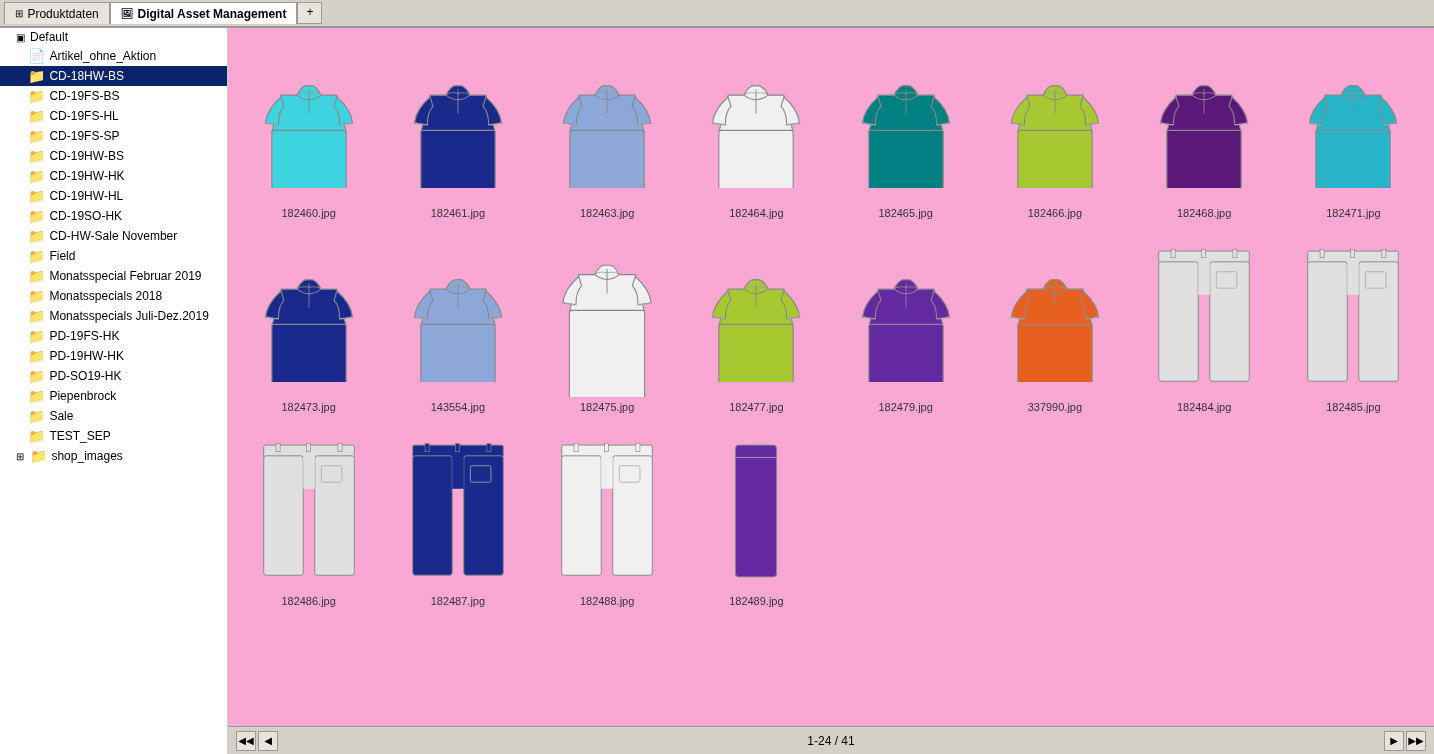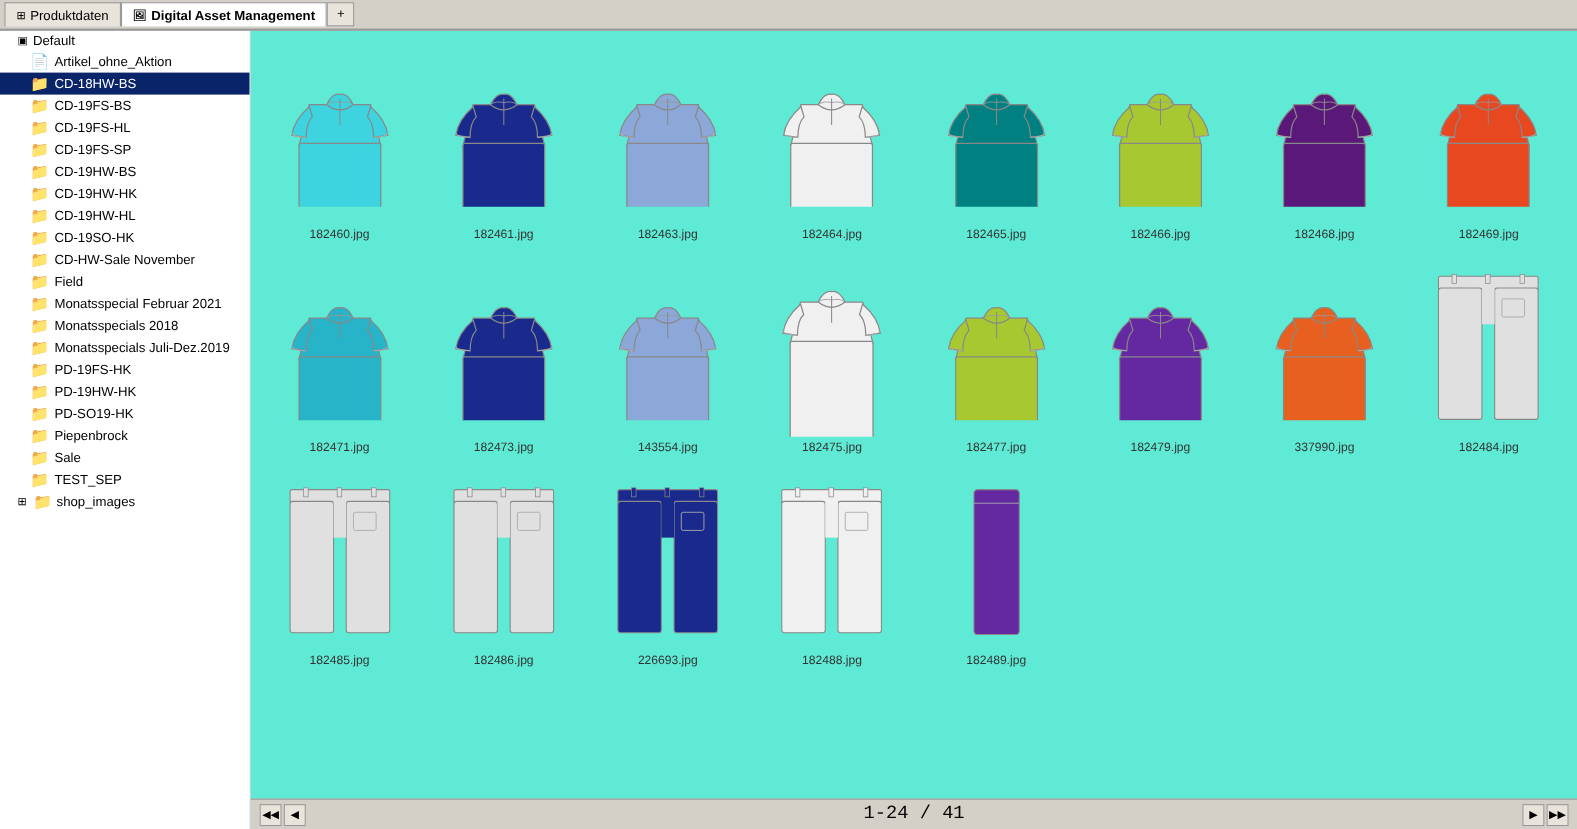--- a/index.html
+++ b/index.html
@@ -38,21 +38,21 @@
       font-size: 12px; color: #000;
     }
     .sidebar-item.selected { background: #0a246a; color: #fff; }
     .sidebar-item .folder-icon { font-size: 14px; flex-shrink: 0; }
     .sidebar-item.indent1 { padding-left: 16px; }
     .sidebar-item.indent2 { padding-left: 28px; }
     .expander { font-size: 10px; cursor: pointer; flex-shrink: 0; width: 10px; }
 
     
     .grid-area {
-      flex: 1; display: flex; flex-direction: column; background: #5eead4; overflow: hidden;
+      flex: 1; display: flex; flex-direction: column; background: #f9a8d4; overflow: hidden;
     }
     .grid-scroll { flex: 1; overflow-y: auto; padding: 10px; }
     .image-grid {
       display: grid;
       grid-template-columns: repeat(8, 1fr);
       gap: 8px;
     }
     .grid-item {
       display: flex; flex-direction: column; align-items: center;
       cursor: pointer; padding: 4px;
@@ -72,21 +72,21 @@
       height: 28px; background: #d4d0c8; border-top: 1px solid #999;
       display: flex; align-items: center; justify-content: space-between;
       padding: 0 8px;
     }
     .bottom-nav { display: flex; align-items: center; gap: 2px; }
     .nav-btn {
       width: 20px; height: 20px; border: 1px solid #999;
       background: #e8e4dc; cursor: pointer; display: flex; align-items: center; justify-content: center;
       font-size: 10px;
     }
-    .page-info { font-size: 17px; font-family: Liberation Mono, monospace; }
+    .page-info { font-size: 12px; }
   </style>
 </head>
 <body>
 
 <div class="app-container">
 
   <div class="tab-bar">
     <div class="tab">
       <span class="tab-icon">⊞</span>
       <span>Produktdaten</span>
@@ -145,21 +145,21 @@
       <div class="sidebar-item indent2">
         <span class="folder-icon">📁</span>
         <span>CD-HW-Sale November</span>
       </div>
       <div class="sidebar-item indent2">
         <span class="folder-icon">📁</span>
         <span>Field</span>
       </div>
       <div class="sidebar-item indent2">
         <span class="folder-icon">📁</span>
-        <span>Monatsspecial Februar 2021</span>
+        <span>Monatsspecial Februar 2019</span>
       </div>
       <div class="sidebar-item indent2">
         <span class="folder-icon">📁</span>
         <span>Monatsspecials 2018</span>
       </div>
       <div class="sidebar-item indent2">
         <span class="folder-icon">📁</span>
         <span>Monatsspecials Juli-Dez.2019</span>
       </div>
       <div class="sidebar-item indent2">
@@ -361,44 +361,20 @@
     <path d="M8,68 Q10,72 22,72" fill="none" stroke="#aaa" stroke-width="1"></path>
     <path d="M102,68 Q100,72 88,72" fill="none" stroke="#aaa" stroke-width="1"></path>
   </svg>
               </div>
     <div class="img-label">182468.jpg</div>
   </div>
             <div class="grid-item">
     <div class="img-placeholder">
                 <svg viewBox="0 0 110 140" width="110" height="130" xmlns="http://www.w3.org/2000/svg">
 
-    <path d="M25,40 L15,80 L95,80 L85,40 Z" fill="#e84820" stroke="#888" stroke-width="1.2"></path>
-
-    <rect x="15" y="78" width="80" height="80" rx="2" fill="#e84820" stroke="#888" stroke-width="1.2"></rect>
-
-    <path d="M25,42 Q10,55 8,70 L22,72 Q22,58 28,52 Z" fill="#e84820" stroke="#888" stroke-width="1.2"></path>
-
-    <path d="M85,42 Q100,55 102,70 L88,72 Q88,58 82,52 Z" fill="#e84820" stroke="#888" stroke-width="1.2"></path>
-
-    <path d="M42,40 Q55,50 68,40 Q62,28 55,30 Q48,28 42,40 Z" fill="#e84820" stroke="#888" stroke-width="1.2"></path>
-
-    <line x1="55" y1="34" x2="55" y2="60" stroke="#888" stroke-width="1"></line>
-
-    <path d="M42,40 Q47,36 55,38 Q63,36 68,40" fill="none" stroke="#999" stroke-width="0.8"></path>
-
-    <path d="M8,68 Q10,72 22,72" fill="none" stroke="#aaa" stroke-width="1"></path>
-    <path d="M102,68 Q100,72 88,72" fill="none" stroke="#aaa" stroke-width="1"></path>
-  </svg>
-              </div>
-    <div class="img-label">182469.jpg</div>
-  </div>
-            <div class="grid-item">
-    <div class="img-placeholder">
-                <svg viewBox="0 0 110 140" width="110" height="130" xmlns="http://www.w3.org/2000/svg">
-
     <path d="M25,40 L15,80 L95,80 L85,40 Z" fill="#28b4c8" stroke="#888" stroke-width="1.2"></path>
 
     <rect x="15" y="78" width="80" height="80" rx="2" fill="#28b4c8" stroke="#888" stroke-width="1.2"></rect>
 
     <path d="M25,42 Q10,55 8,70 L22,72 Q22,58 28,52 Z" fill="#28b4c8" stroke="#888" stroke-width="1.2"></path>
 
     <path d="M85,42 Q100,55 102,70 L88,72 Q88,58 82,52 Z" fill="#28b4c8" stroke="#888" stroke-width="1.2"></path>
 
     <path d="M42,40 Q55,50 68,40 Q62,28 55,30 Q48,28 42,40 Z" fill="#28b4c8" stroke="#888" stroke-width="1.2"></path>
 
@@ -631,21 +607,21 @@
 
     <rect x="53" y="18" width="14" height="40" fill="#1a2a8c"></rect>
 
     <rect x="75" y="30" width="25" height="20" rx="2" fill="none" stroke="#aaa" stroke-width="1"></rect>
 
     <rect x="20" y="3" width="5" height="10" fill="#1a2a8c" stroke="#888" stroke-width="0.8"></rect>
     <rect x="95" y="3" width="5" height="10" fill="#1a2a8c" stroke="#888" stroke-width="0.8"></rect>
     <rect x="57" y="3" width="5" height="10" fill="#1a2a8c" stroke="#888" stroke-width="0.8"></rect>
   </svg>
               </div>
-    <div class="img-label">226693.jpg</div>
+    <div class="img-label">182487.jpg</div>
   </div>
             <div class="grid-item">
     <div class="img-placeholder">
                 <svg viewBox="0 0 120 170" width="120" height="140" xmlns="http://www.w3.org/2000/svg">
 
     <rect x="5" y="5" width="110" height="15" rx="2" fill="#f0f0f0" stroke="#888" stroke-width="1.2"></rect>
 
     <rect x="5" y="18" width="48" height="145" rx="3" fill="#f0f0f0" stroke="#888" stroke-width="1.2"></rect>
 
     <rect x="67" y="18" width="48" height="145" rx="3" fill="#f0f0f0" stroke="#888" stroke-width="1.2"></rect>

